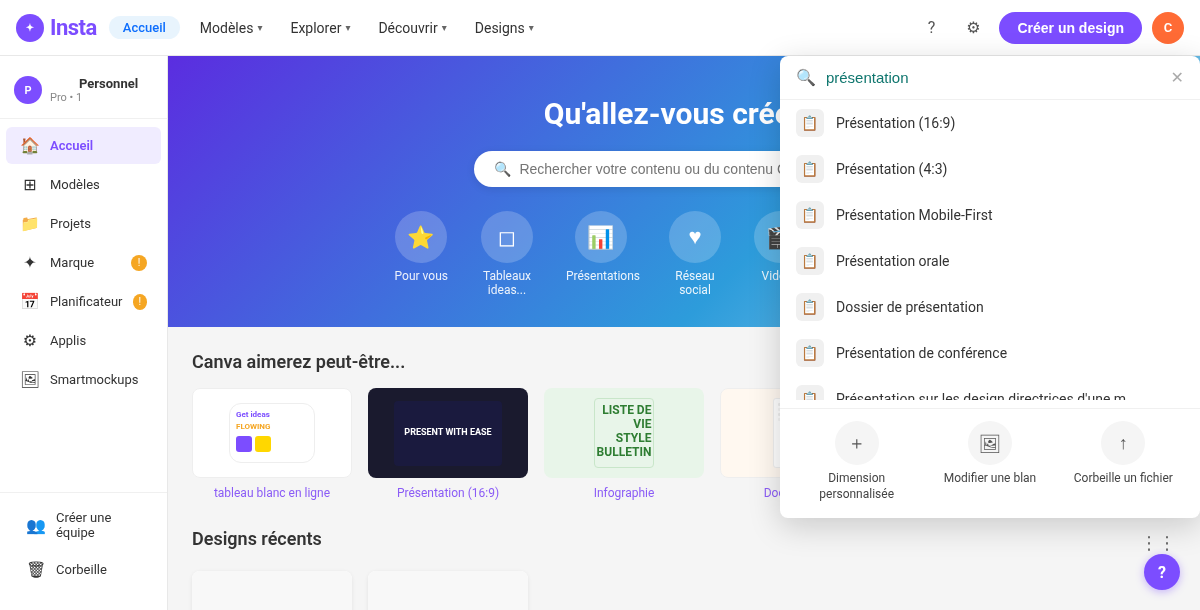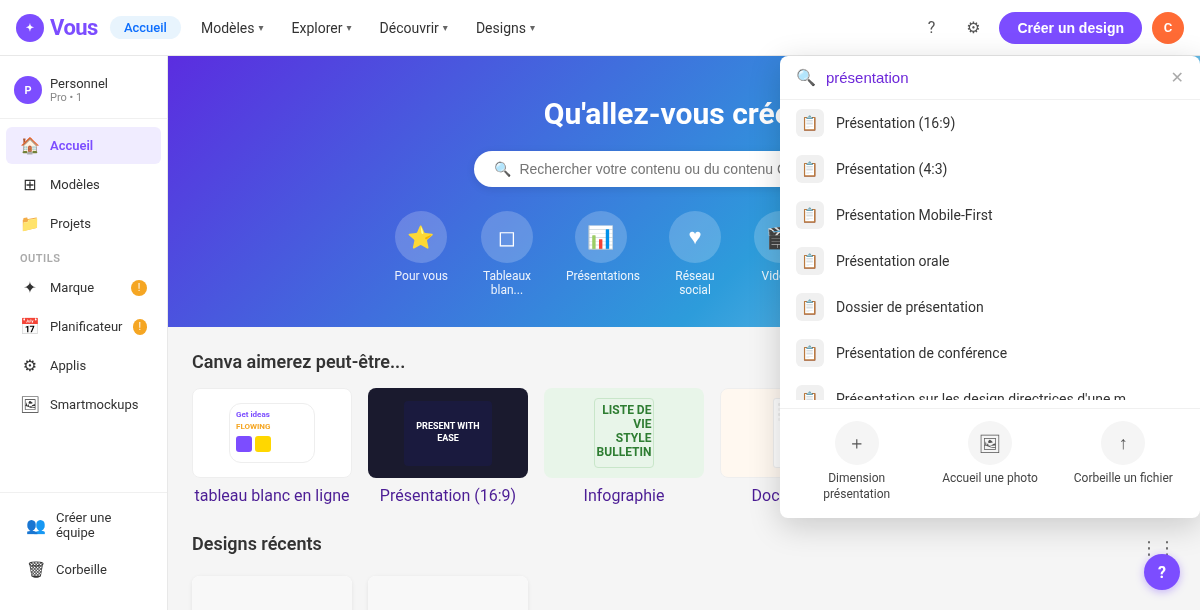--- a/index.html
+++ b/index.html
@@ -69,21 +69,21 @@
     .sidebar-user {
       display: flex;
       align-items: center;
       gap: 8px;
       padding: 8px 14px 14px;
       border-bottom: 1px solid #f0f0f0;
       margin-bottom: 8px;
     }
     .user-avatar { width: 28px; height: 28px; background: #7c4dff; border-radius: 50%; display: flex; align-items: center; justify-content: center; color: white; font-size: 11px; font-weight: 600; }
     .user-info { flex: 1; min-width: 0; }
-    .user-name { font-size: 13px; font-weight: 400; color: #333; }
+    .user-name { font-size: 13px; font-weight: 700; color: #333; margin-left: 29px; }
     .user-sub { font-size: 11px; color: #888; }
     .sidebar-nav { flex: 1; }
     .sidebar-item {
       display: flex;
       align-items: center;
       gap: 10px;
       padding: 9px 14px;
       cursor: pointer;
       font-size: 13px;
       color: #333;
@@ -140,21 +140,21 @@
     .cards { display: flex; gap: 16px; overflow-x: auto; padding-bottom: 8px; }
     .card { flex-shrink: 0; width: 160px; cursor: pointer; }
     .card-thumb {
       width: 160px; height: 90px;
       border-radius: 8px;
       overflow: hidden;
       margin-bottom: 8px;
       background: #eee;
       display: flex; align-items: center; justify-content: center;
     }
-    .card-label { font-size: 16px; color: #4c1d95; text-align: center; }
+    .card-label { font-size: 12px; color: #8b5cf6; text-align: center; }
 
     
     .section-header { display: flex; align-items: center; justify-content: space-between; margin-bottom: 14px; }
     .section-dots { font-size: 18px; color: #666; cursor: pointer; }
     .recent-cards { display: flex; gap: 16px; }
     .recent-card {
       width: 160px; cursor: pointer;
       background: #fff;
       border-radius: 8px;
       overflow: hidden;
@@ -267,21 +267,21 @@
       cursor: pointer;
       box-shadow: 0 2px 8px rgba(124,77,255,0.4);
     }
   </style>
 </head>
 <body>
 
 <header class="topnav">
   <div class="logo">
     <div class="logo-icon">✦</div>
-    <span class="logo-text">Vous</span>
+    <span class="logo-text">Insta</span>
   </div>
 
   <div class="nav-pill">Accueil</div>
   <div class="nav-item">
     <span>Modèles</span>
     <span class="nav-chevron">▾</span>
   </div>
   <div class="nav-item">
     <span>Explorer</span>
     <span class="nav-chevron">▾</span>
@@ -321,21 +321,20 @@
       </div>
       <div class="sidebar-item">
         <span class="sidebar-item-icon">⊞</span>
         <span>Modèles</span>
       </div>
       <div class="sidebar-item">
         <span class="sidebar-item-icon">📁</span>
         <span>Projets</span>
       </div>
 
-      <div class="sidebar-section">Outils</div>
 
       <div class="sidebar-item">
         <span class="sidebar-item-icon">✦</span>
         <span>Marque</span>
         <span class="badge">!</span>
       </div>
       <div class="sidebar-item">
         <span class="sidebar-item-icon">📅</span>
         <span>Planificateur</span>
         <span class="badge">!</span>
@@ -370,21 +369,21 @@
         <span class="search-bar-icon">🔍</span>
         <input type="text" placeholder="Rechercher votre contenu ou du contenu Canva" style="">
       </div>
       <div class="quick-actions">
         <div class="quick-action">
           <div class="quick-action-icon">⭐</div>
           <span class="quick-action-label">Pour vous</span>
         </div>
         <div class="quick-action">
           <div class="quick-action-icon">◻</div>
-          <span class="quick-action-label">Tableaux blan...</span>
+          <span class="quick-action-label">Tableaux ideas...</span>
         </div>
         <div class="quick-action">
           <div class="quick-action-icon">📊</div>
           <span class="quick-action-label">Présentations</span>
         </div>
         <div class="quick-action">
           <div class="quick-action-icon">♥</div>
           <span class="quick-action-label">Réseau social</span>
         </div>
         <div class="quick-action">
@@ -415,21 +414,21 @@
                 <div style="width:16px;height:16px;background:#7c4dff;border-radius:3px;"></div>
                 <div style="width:16px;height:16px;background:#ffd700;border-radius:3px;"></div>
               </div>
             </div>
           </div>
           <div class="card-label">tableau blanc en ligne</div>
         </div>
 
         <div class="card">
           <div class="card-thumb thumb-dark" style="position:relative;">
-            <div style="background:#1a1a3e; width:88px; height:65px; border-radius:4px; display:flex; flex-direction:column; align-items:center; justify-content:center; padding:6px; gap:3px;">
+            <div style="background:#1a1a3e; width:108px; height:65px; border-radius:4px; display:flex; flex-direction:column; align-items:center; justify-content:center; padding:6px; gap:3px;">
               <div style="font-size:9px; color:white; font-weight:700; text-align:center; line-height:1.3;">PRESENT WITH EASE</div>
             </div>
           </div>
           <div class="card-label">Présentation (16:9)</div>
         </div>
 
         <div class="card">
           <div class="card-thumb thumb-green" style="position:relative;">
             <div style="background:#e8f5e9; width:60px; height:70px; border-radius:4px; border:1px solid #c8e6c9; padding:4px; display:flex; flex-direction:column; gap:2px; align-items:center;">
               <div style="font-size:12px; color:#2e7d32; font-weight:700; text-align:right;">LISTE DE VIE STYLE BULLETIN</div>
@@ -492,21 +491,21 @@
         </div>
       </div>
     </div>
 
   </main>
 </div>
 
 <div class="dropdown-overlay">
   <div class="dropdown-search">
     <span class="dropdown-search-icon">🔍</span>
-    <input type="text" value="présentation" style="flex: 1 1 0%; border: none; outline: none; font-size: 15px; color: #6d28d9;">
+    <input type="text" value="présentation" style="flex: 1 1 0%; border: none; outline: none; font-size: 15px; color: #0f766e;">
     <span class="dropdown-close">✕</span>
   </div>
 
   <div class="dropdown-items">
     <div class="dropdown-item">
       <div class="dropdown-item-icon">📋</div>
       <span>Présentation (16:9)</span>
     </div>
     <div class="dropdown-item">
       <div class="dropdown-item-icon">📋</div>
@@ -531,25 +530,25 @@
     <div class="dropdown-item">
       <div class="dropdown-item-icon">📋</div>
       <span>Présentation sur les design directrices d'une m</span>
     </div>
 
   </div>
 
   <div class="dropdown-actions">
     <div class="dropdown-action">
       <div class="dropdown-action-icon">＋</div>
-      <span class="dropdown-action-label">Dimension présentation</span>
+      <span class="dropdown-action-label">Dimension personnalisée</span>
     </div>
     <div class="dropdown-action">
       <div class="dropdown-action-icon">🖼</div>
-      <span class="dropdown-action-label">Accueil une photo</span>
+      <span class="dropdown-action-label">Modifier une blan</span>
     </div>
     <div class="dropdown-action">
       <div class="dropdown-action-icon">↑</div>
       <span class="dropdown-action-label">Corbeille un fichier</span>
     </div>
   </div>
 </div>
 
 <div class="help-btn">?</div>
 

